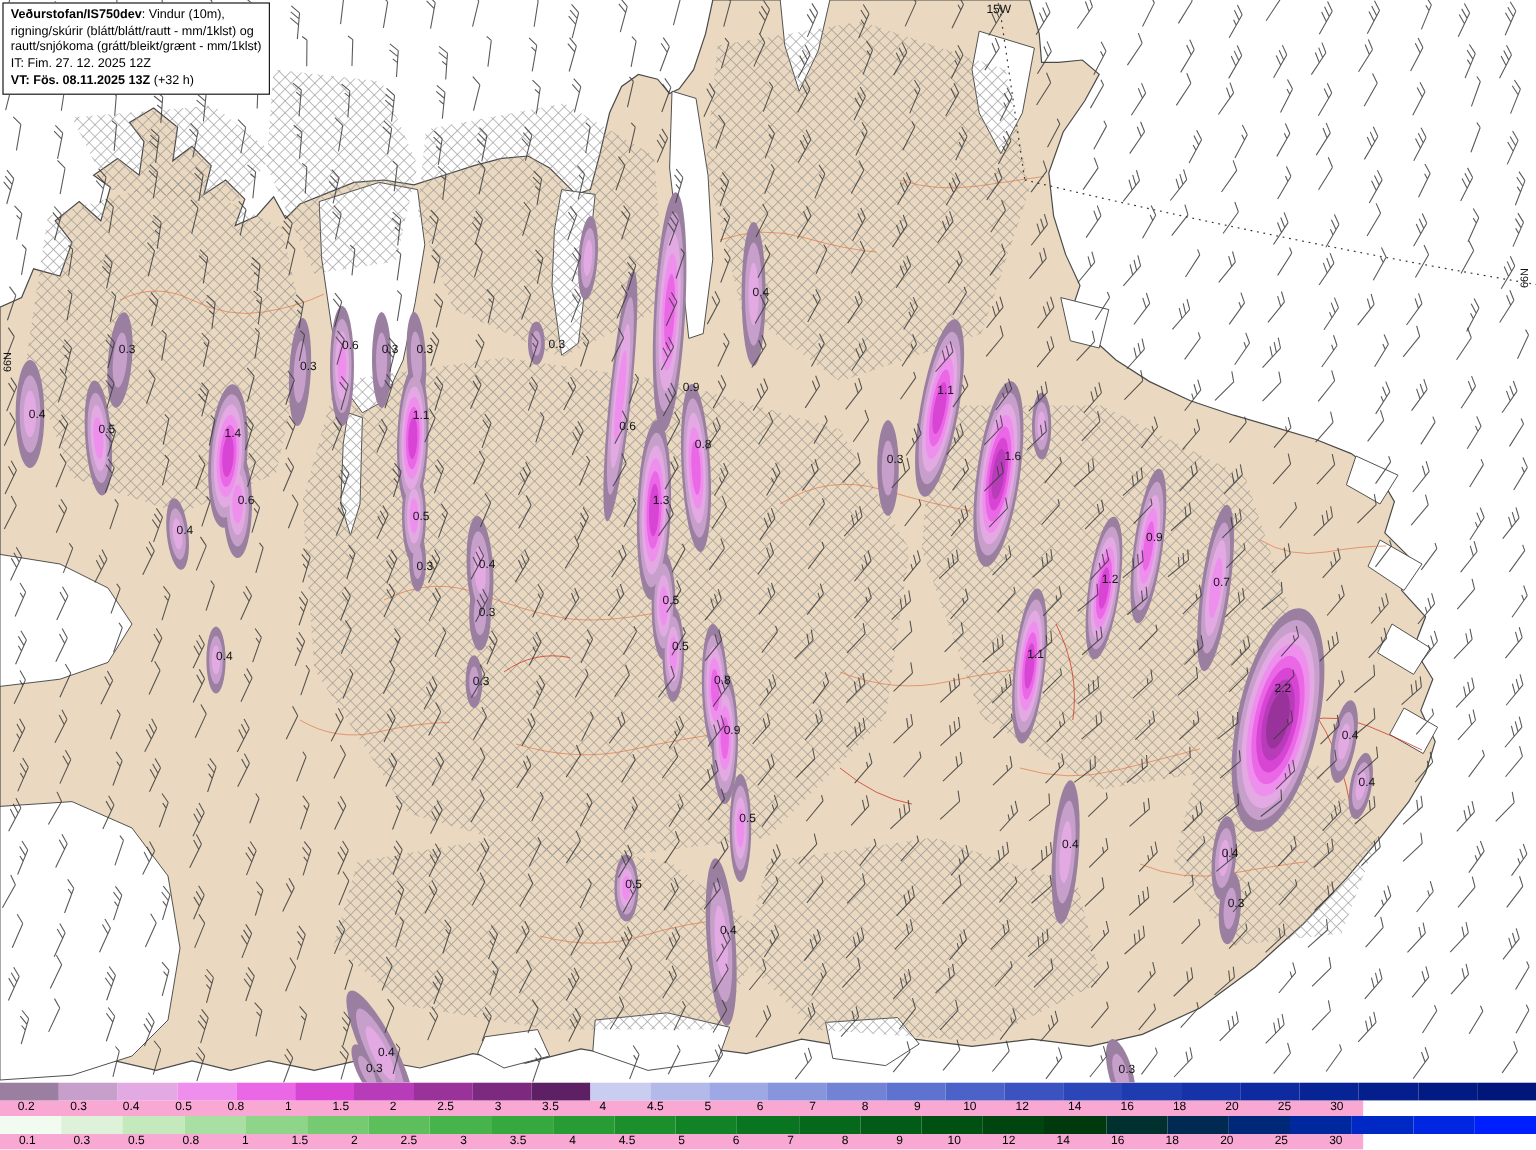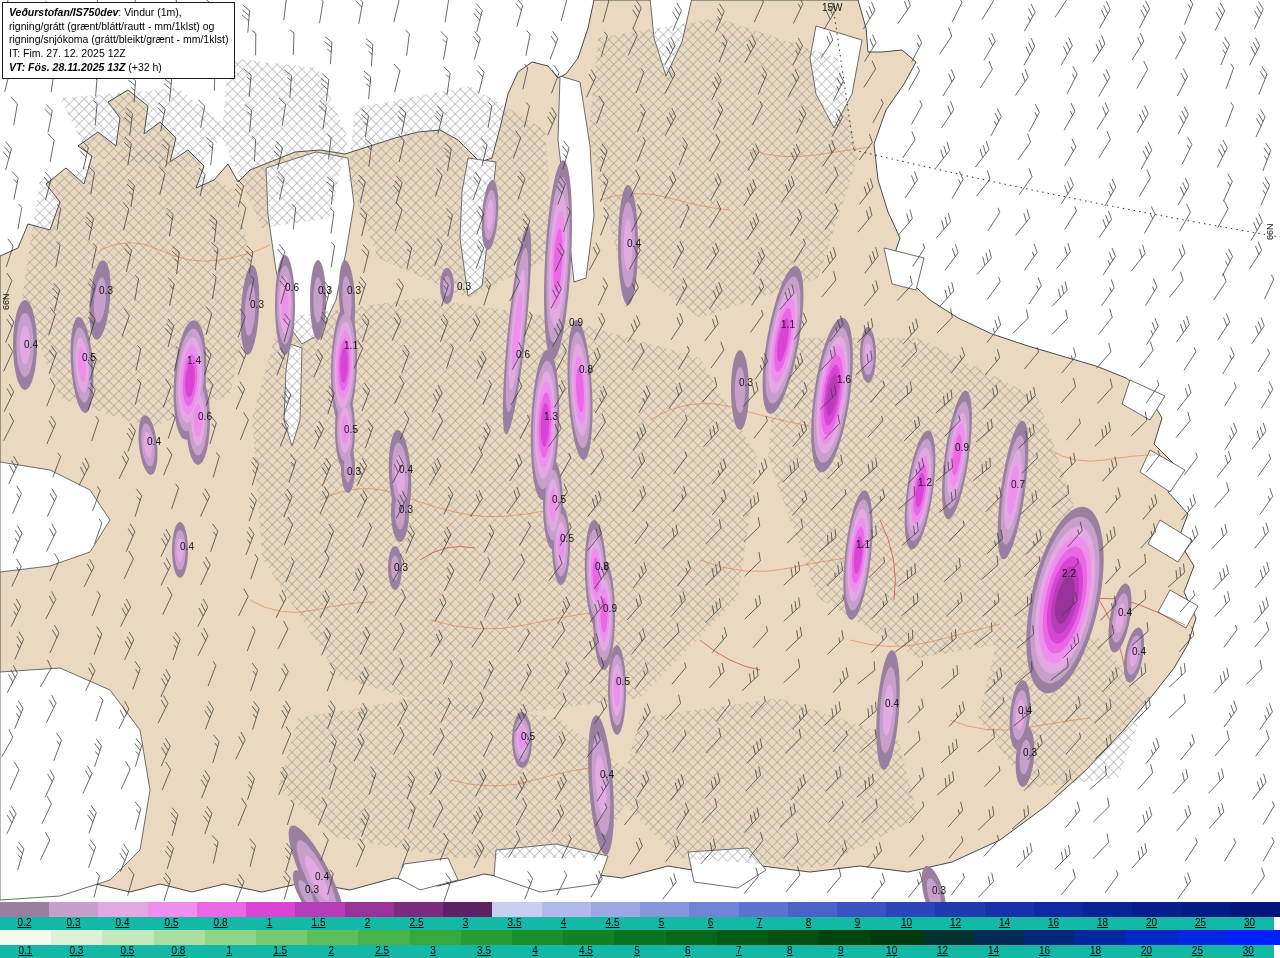--- a/index.html
+++ b/index.html
@@ -1,25 +1,25 @@
 <!DOCTYPE html>
 <html><head>
 <meta charset="utf-8">
 <style>
   html,body{margin:0;padding:0;background:#ffffff;width:1280px;height:958px;overflow:hidden;
             font-family:"Liberation Sans",sans-serif;}
   .map-wrap{position:relative;width:1280px;height:902px;background:#fff;overflow:hidden;}
   svg{position:absolute;left:0;top:0;}
   .title-box{position:absolute;left:2px;top:2px;z-index:10;background:#ffffff;border:1px solid #1a1a1a;
              padding:3px 6px 4px 6px;font-size:10.5px;line-height:1.3;color:#000;max-width:250px;}
-  .title-box b{font-weight:bold;font-style:italic;}
+  .title-box b{font-weight:bold;}
   .cbars{width:1280px;}
   .cbar{display:flex;height:15px;width:1280px;}
   .cbar-cell{flex:1 1 0;}
-  .cbar-labels{display:flex;height:13px;width:1274px;background:#14b8a6;text-decoration:underline;}
+  .cbar-labels{display:flex;height:13px;width:1136px;background:#f9a8d4;}
   .cbar-label{flex:1 1 0;text-align:center;font-size:10px;line-height:12px;color:#000;}
 </style>
 </head>
 <body>
 
 <div class="map-wrap">
   <svg id="map" width="1280" height="902" viewBox="0 0 1280 902">
     <defs>
       <pattern id="xh" width="7" height="7" patternUnits="userSpaceOnUse" patternTransform="rotate(45)">
         <path d="M0,3.5 H7 M3.5,0 V7" stroke="#8a8a8a" stroke-width="0.55" fill="none"></path>
@@ -1170,25 +1170,25 @@
         <text x="1030" y="756" text-anchor="middle" font-size="10" fill="#141414">0.3</text>
         <text x="939" y="894" text-anchor="middle" font-size="10" fill="#141414">0.3</text>
       </g>
 
     <text x="822" y="11" font-size="10" fill="#111">15W</text>
     <text x="9" y="310" font-size="9" fill="#111" transform="rotate(-90 9 310)">66N</text>
     <text x="1273" y="240" font-size="9" fill="#111" transform="rotate(-90 1273 240)">66N</text>
   </svg>
 
   <div class="title-box">
-    <div><b>Veðurstofan/IS750dev</b><span>: Vindur (1m),</span></div>
-    <div>rigning/grátt (grænt/blátt/rautt - mm/1klst) og</div>
-    <div>rigning/snjókoma (grátt/bleikt/grænt - mm/1klst)</div>
+    <div><b>Veðurstofan/IS750dev</b><span>: Vindur (10m),</span></div>
+    <div>rigning/skúrir (blátt/blátt/rautt - mm/1klst) og</div>
+    <div>rautt/snjókoma (grátt/bleikt/grænt - mm/1klst)</div>
     <div>IT: Fim. 27. 12. 2025 12Z</div>
-    <div><b>VT: Fös. 28.11.2025 13Z</b><span> (+32 h)</span></div>
+    <div><b>VT: Fös. 08.11.2025 13Z</b><span> (+32 h)</span></div>
   </div>
 </div>
 
 <div class="cbars">
   <div class="cbar">
       <div class="cbar-cell" style="background: rgb(155, 127, 160);"></div>
       <div class="cbar-cell" style="background: rgb(199, 159, 203);"></div>
       <div class="cbar-cell" style="background: rgb(226, 169, 226);"></div>
       <div class="cbar-cell" style="background: rgb(238, 143, 238);"></div>
       <div class="cbar-cell" style="background: rgb(234, 103, 230);"></div>

